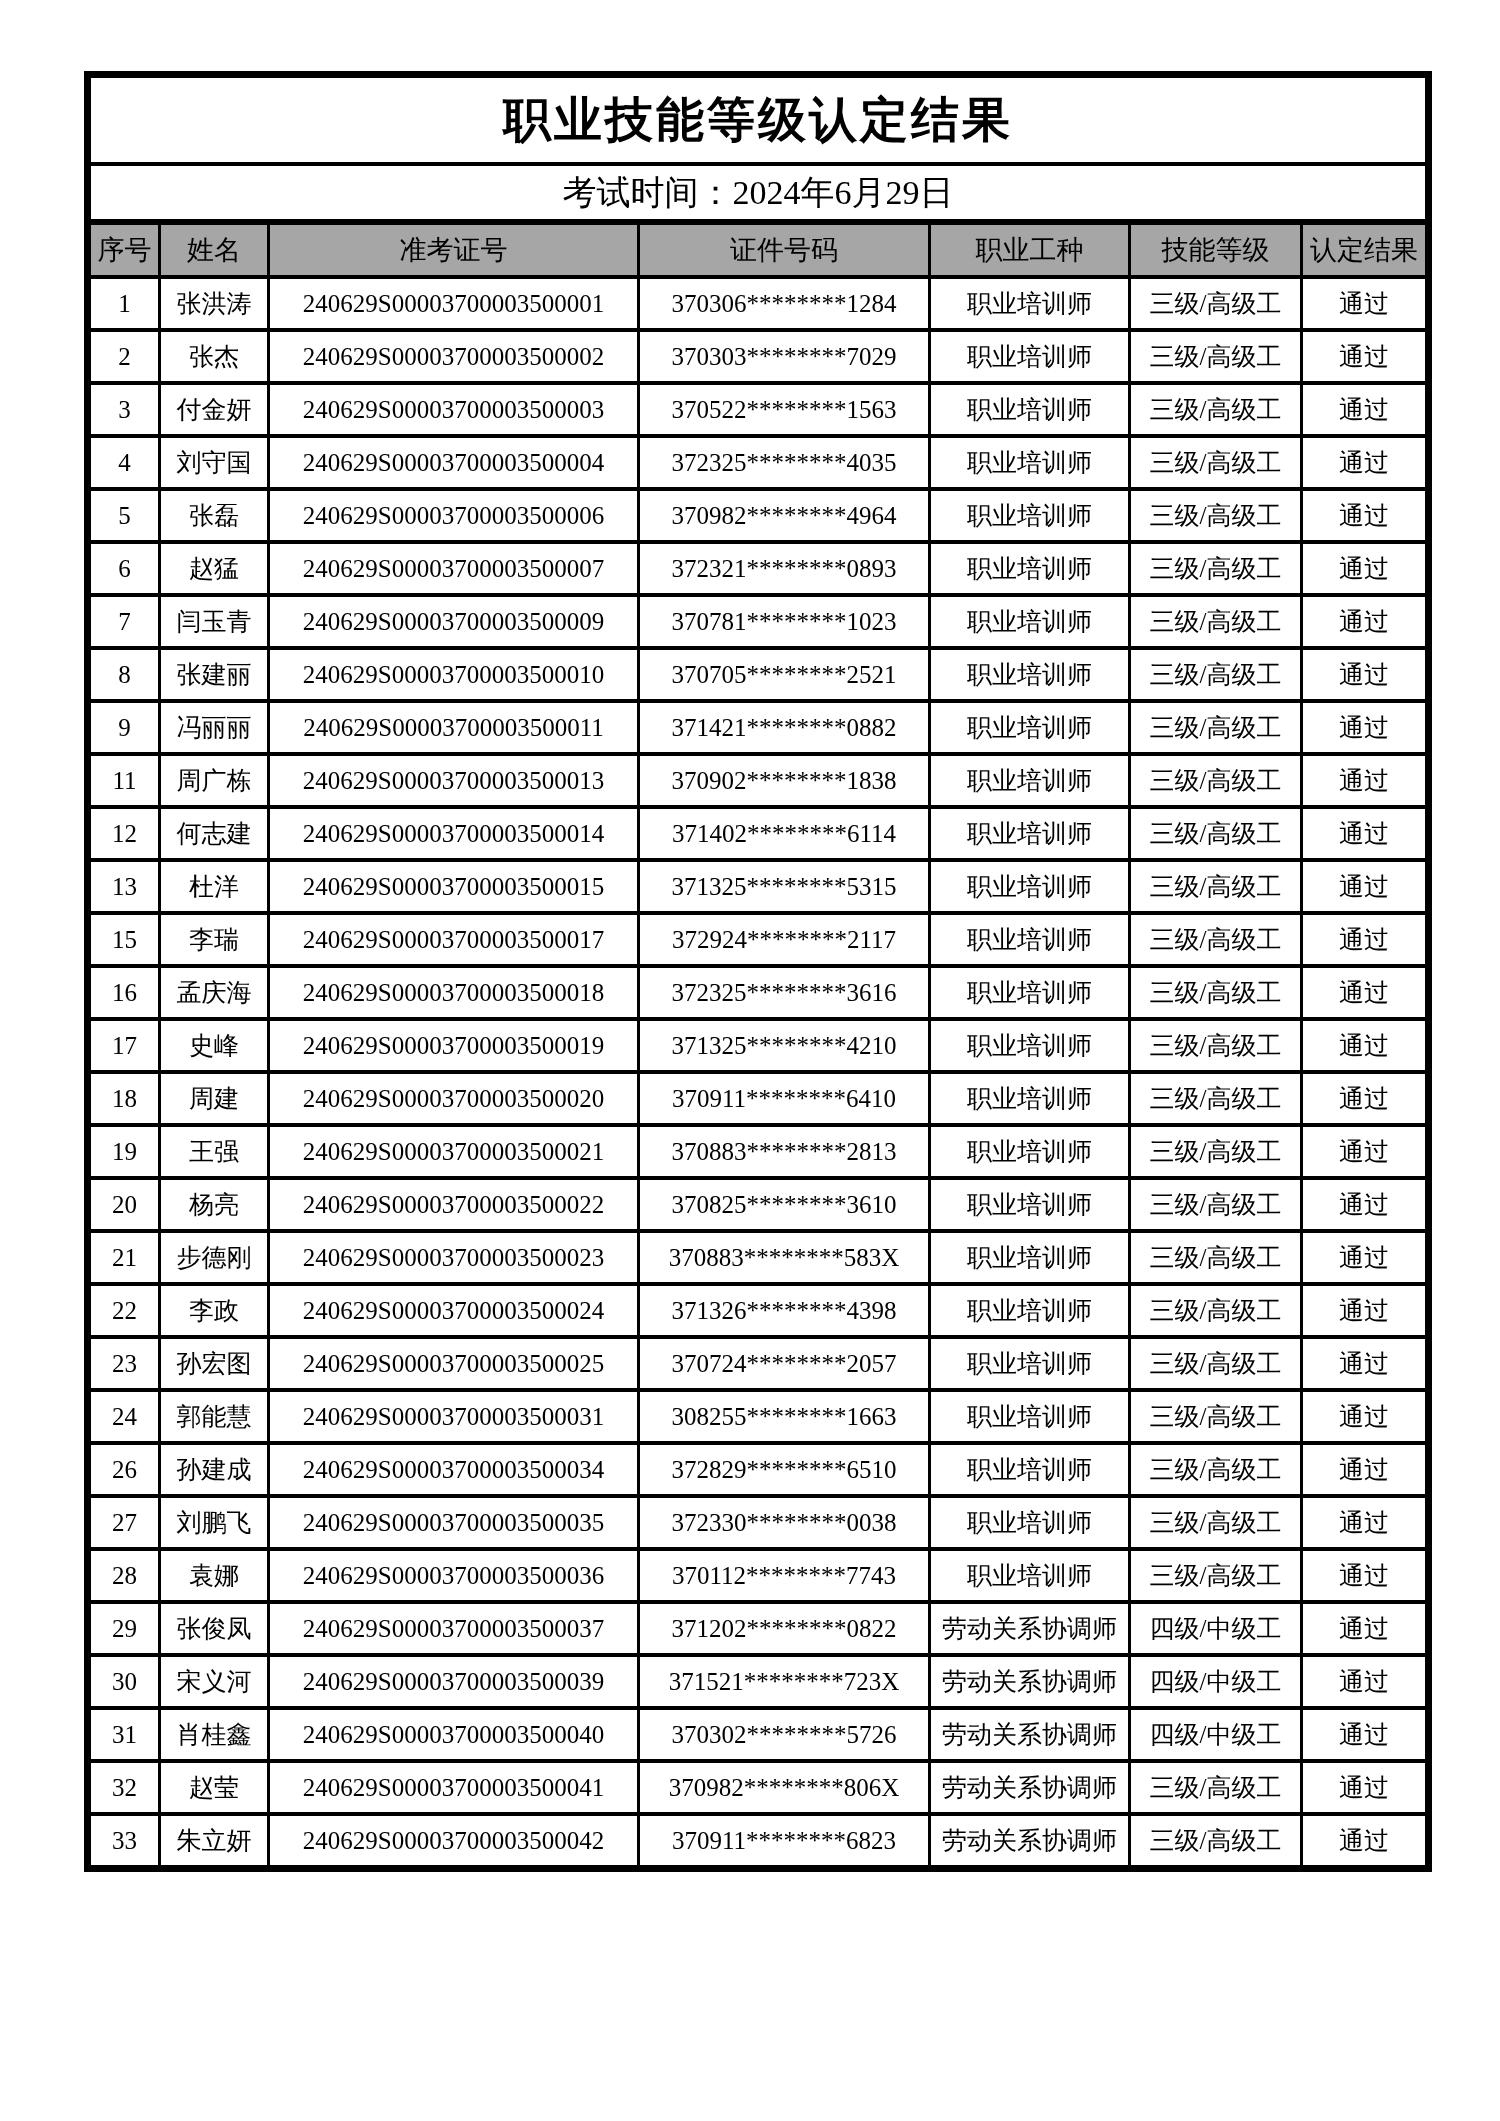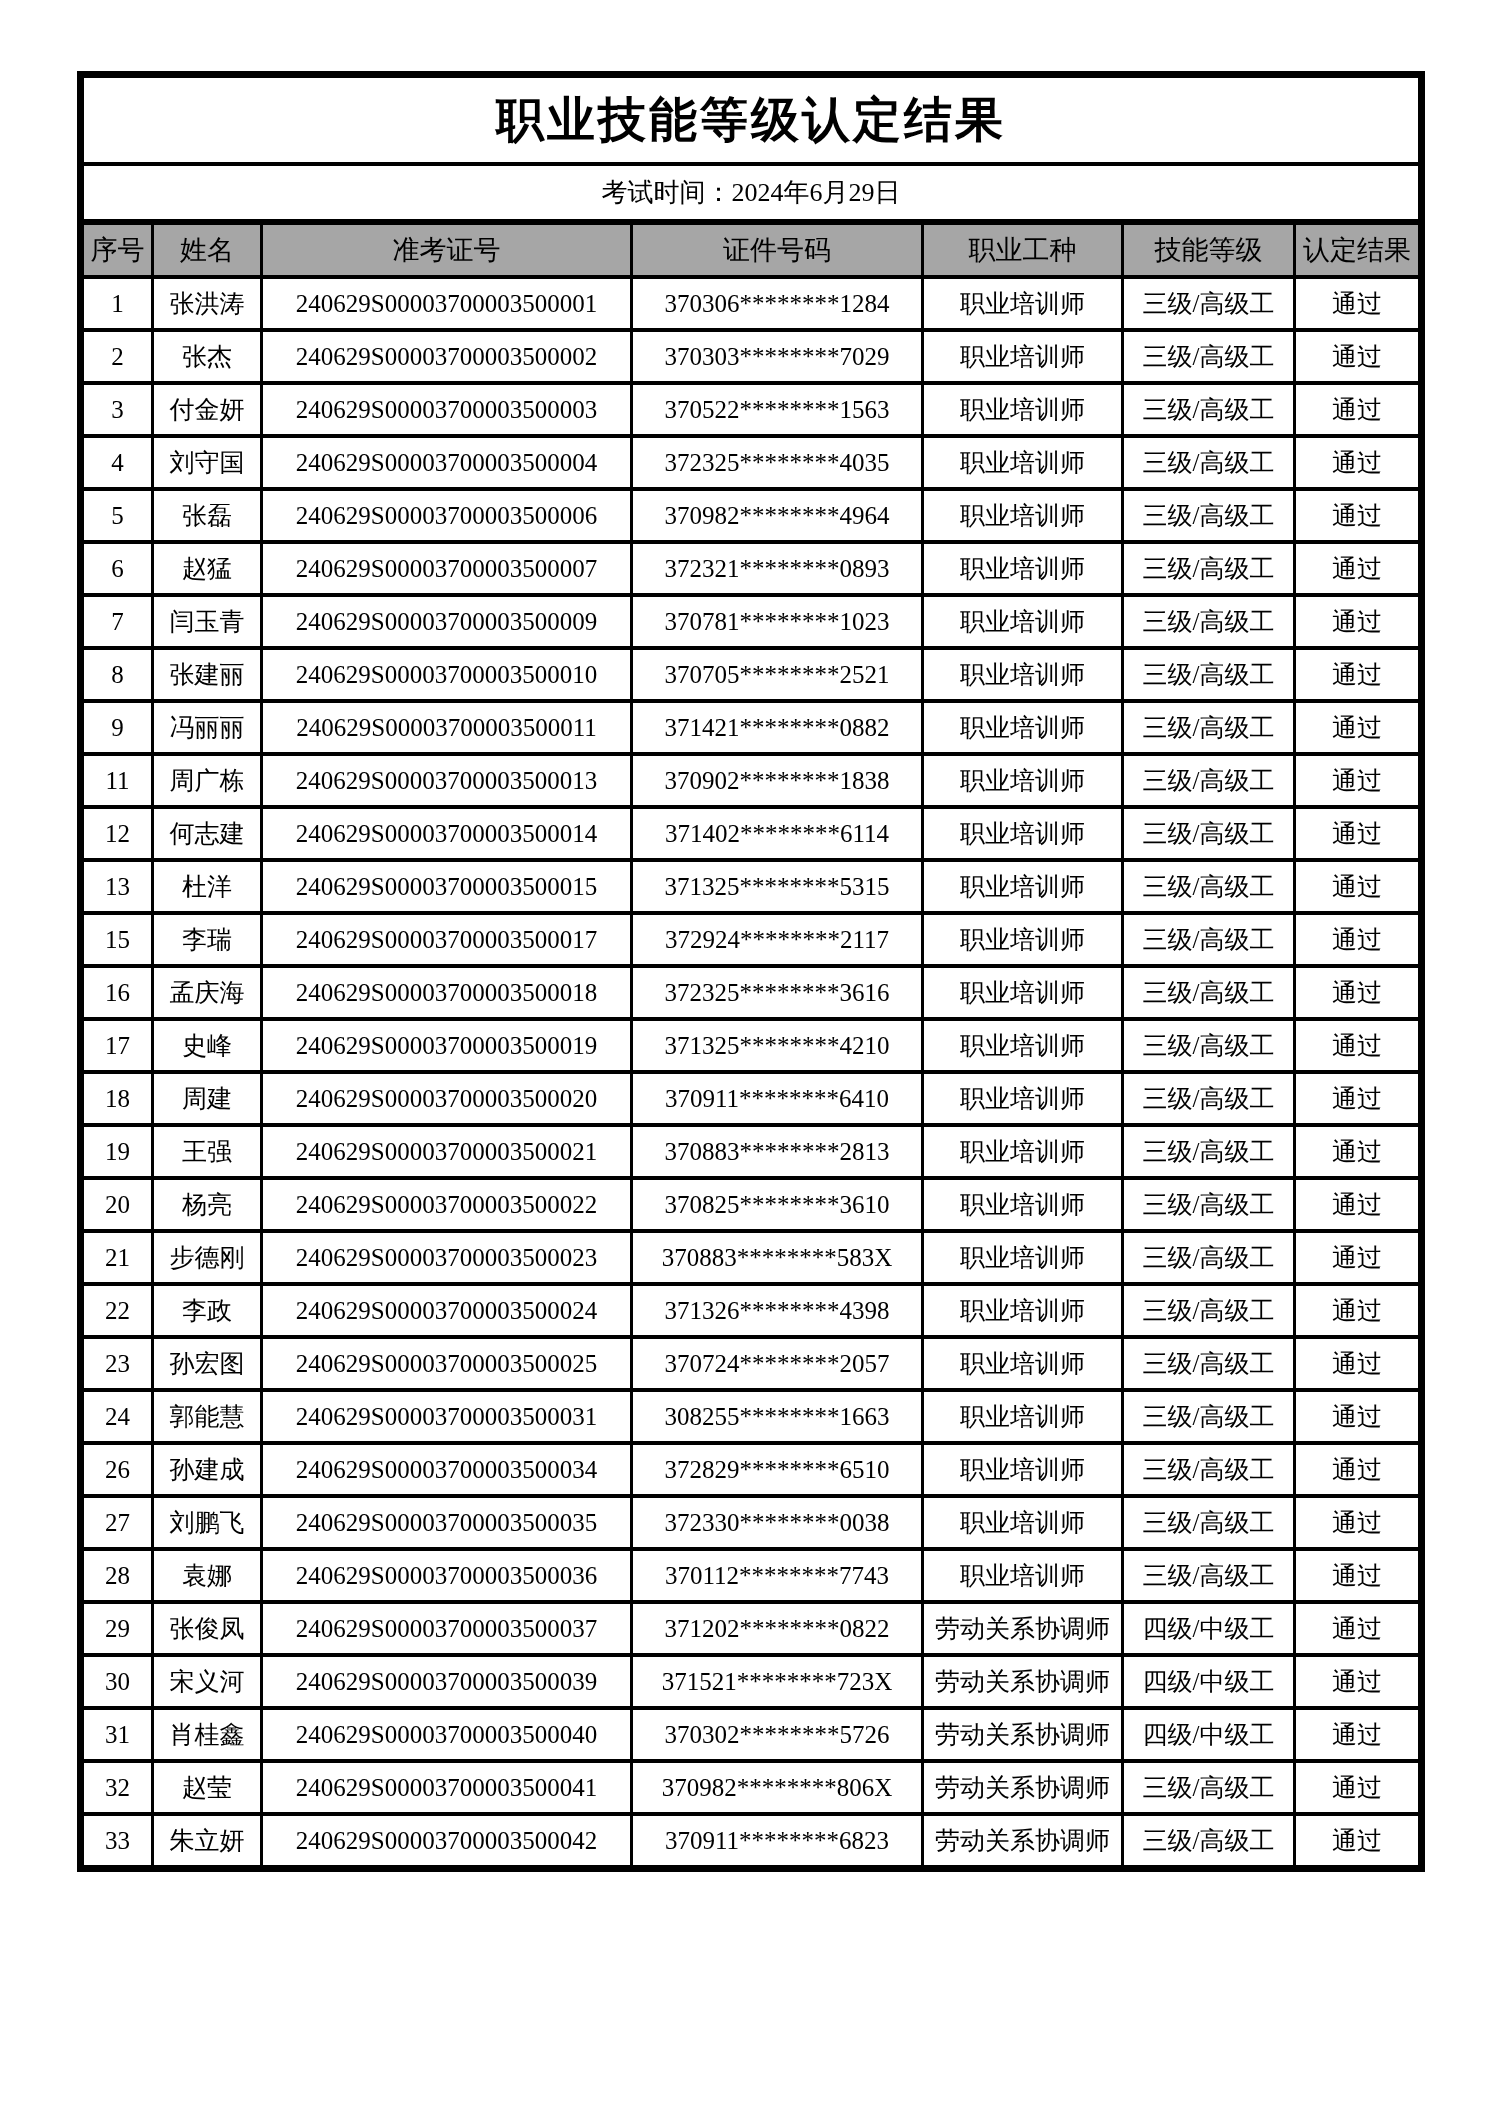--- a/index.html
+++ b/index.html
@@ -13,21 +13,21 @@
   }
   .page {
     position: relative;
     width: 1500px;
     height: 2121px;
     background: #ffffff;
     overflow: hidden;
   }
   table.cert-table {
     position: absolute;
-    left: 77px;
+    left: 84px;
     top: 71px;
     width: 1341px;
     border-collapse: collapse;
     table-layout: fixed;
     border: 7px solid #000000;
   }
   table.cert-table td {
     border: 3px solid #000000;
     border-top-width: 4px;
     border-bottom-width: 4px;
@@ -38,21 +38,21 @@
     white-space: nowrap;
   }
   tr.title-row td {
     height: 84px;
     font-size: 48px;
     font-weight: bold;
     letter-spacing: 3px;
   }
   tr.subtitle-row td {
     height: 53px;
-    font-size: 26px;
+    font-size: 34px;
     border-bottom-width: 6px;
   }
   tr.header-row td {
     height: 50px;
     background: #a6a6a6;
     font-weight: normal;
     font-size: 27px;
   }
   tr.data-row td {
     height: 49px;

